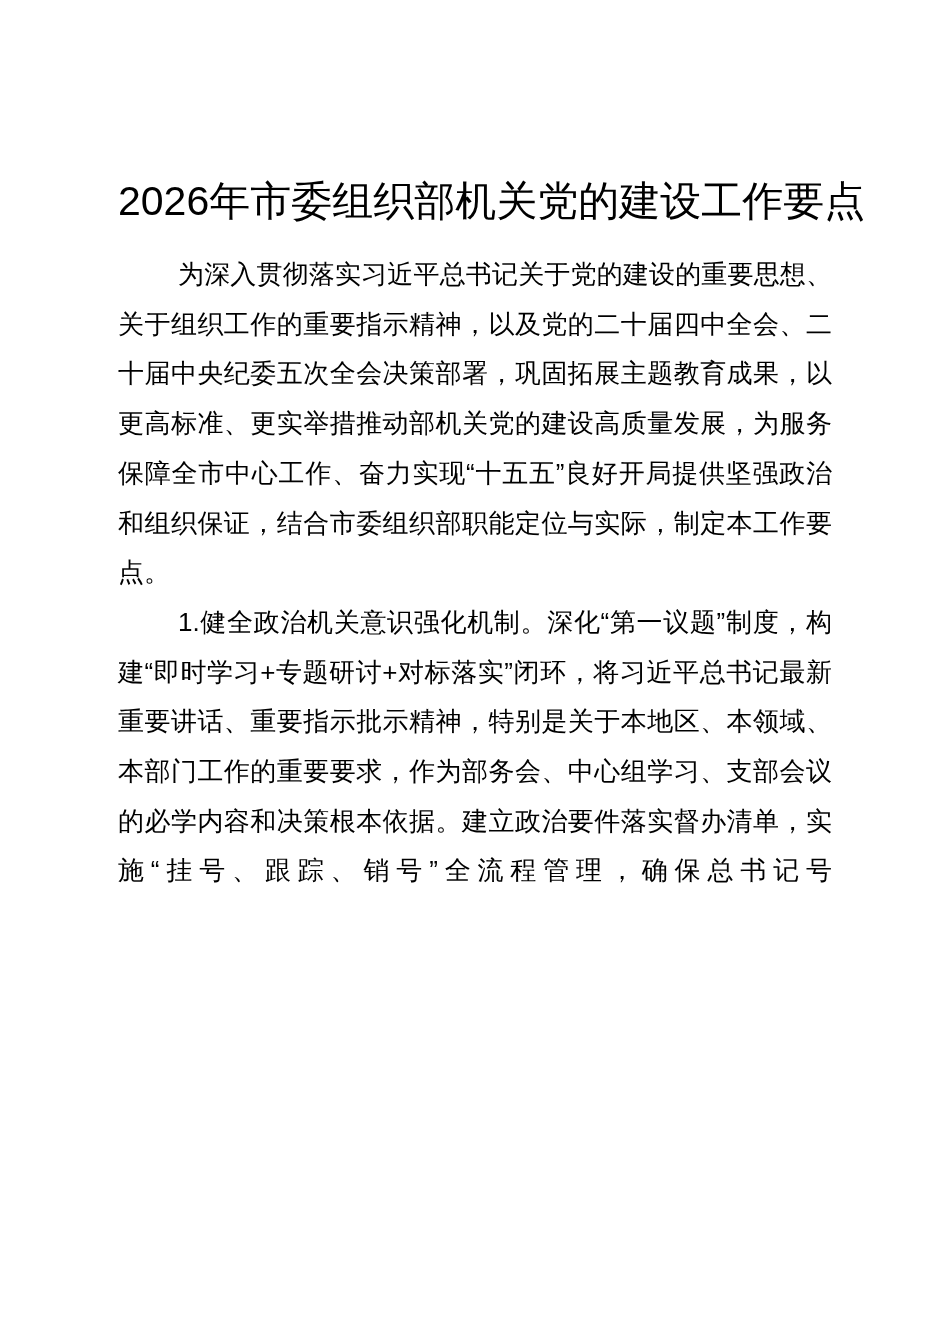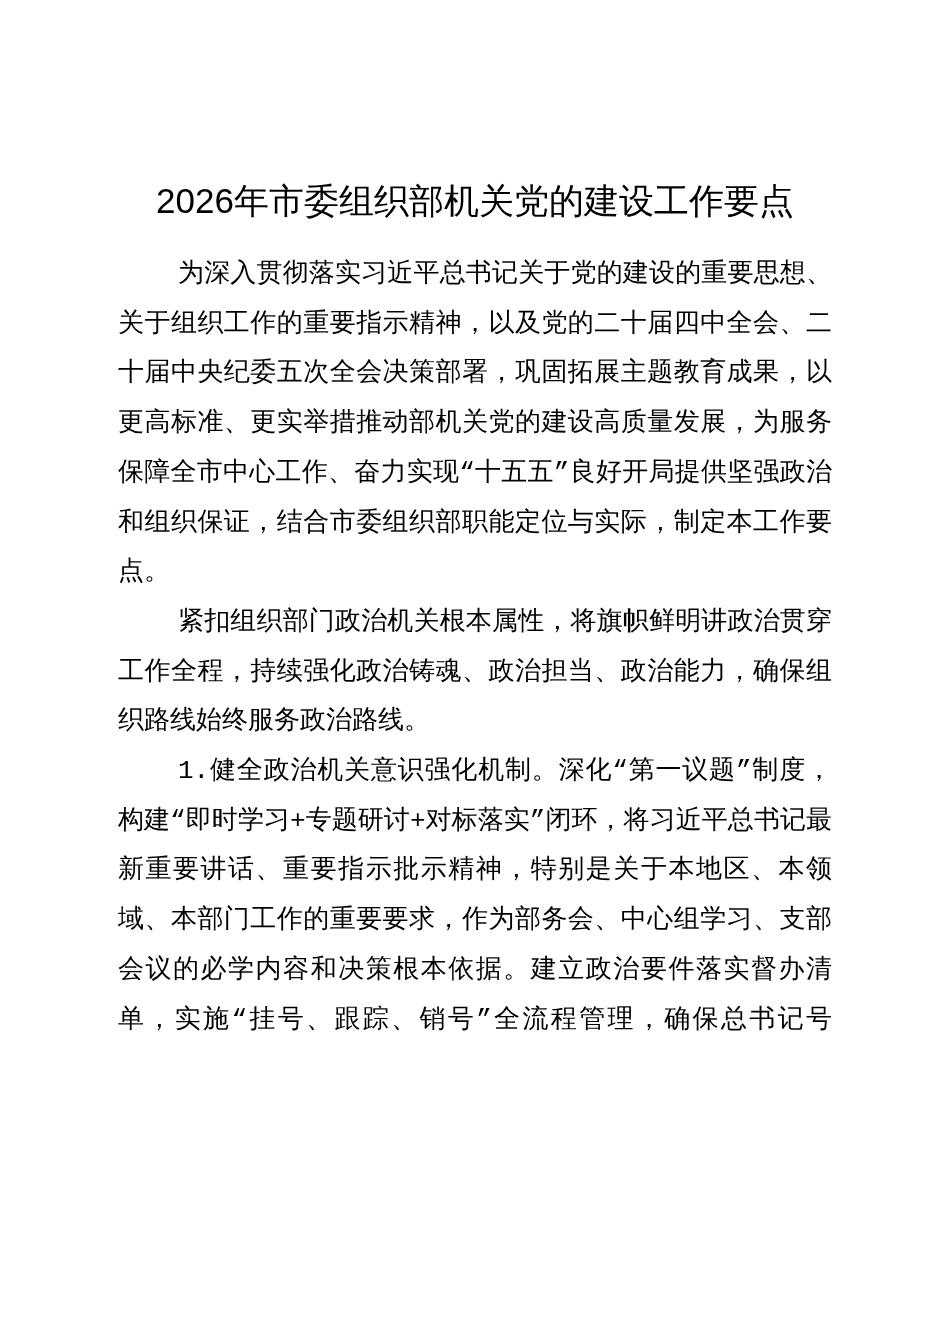--- a/index.html
+++ b/index.html
@@ -16,49 +16,47 @@
   }
   .page {
     width: 950px;
     height: 1344px;
     box-sizing: border-box;
     background: #ffffff;
     padding: 176px 118px 0 118px;
   }
   .doc-title {
     margin: 0;
-    font-size: 35px;
+    font-size: 41px;
     line-height: 50px;
     font-weight: 400;
     text-align: center;
     white-space: nowrap;
   }
   .doc-body {
     margin-top: 24px;
   }
   .para {
     margin: 0;
     font-size: 26px;
     line-height: 49.7px;
     font-weight: 400;
     text-align: justify;
     text-justify: inter-character;
     text-indent: 60px;
     word-break: normal;
     line-break: strict;
-    font-family: Liberation Mono, monospace;
   }
   
   .para.cutoff {
     text-align-last: justify;
   }
 </style>
 </head>
 <body>
 
 <div class="page">
   <h1 class="doc-title">2026年市委组织部机关党的建设工作要点</h1>
   <div class="doc-body">
     <p class="para">为深入贯彻落实习近平总书记关于党的建设的重要思想、关于组织工作的重要指示精神，以及党的二十届四中全会、二十届中央纪委五次全会决策部署，巩固拓展主题教育成果，以更高标准、更实举措推动部机关党的建设高质量发展，为服务保障全市中心工作、奋力实现“十五五”良好开局提供坚强政治和组织保证，结合市委组织部职能定位与实际，制定本工作要点。</p>
-    <p class="para">紧扣组织部门政治机关根本属性，将旗帜鲜明讲政治贯穿工作全程，持续强化政治铸魂、政治担当、政治能力，确保组织路线始终服务政治路线。</p>
     <p class="para cutoff">1.健全政治机关意识强化机制。深化“第一议题”制度，构建“即时学习+专题研讨+对标落实”闭环，将习近平总书记最新重要讲话、重要指示批示精神，特别是关于本地区、本领域、本部门工作的重要要求，作为部务会、中心组学习、支部会议的必学内容和决策根本依据。建立政治要件落实督办清单，实施“挂号、跟踪、销号”全流程管理，确保总书记号</p>
   </div>
 </div>
 
 </body></html>

